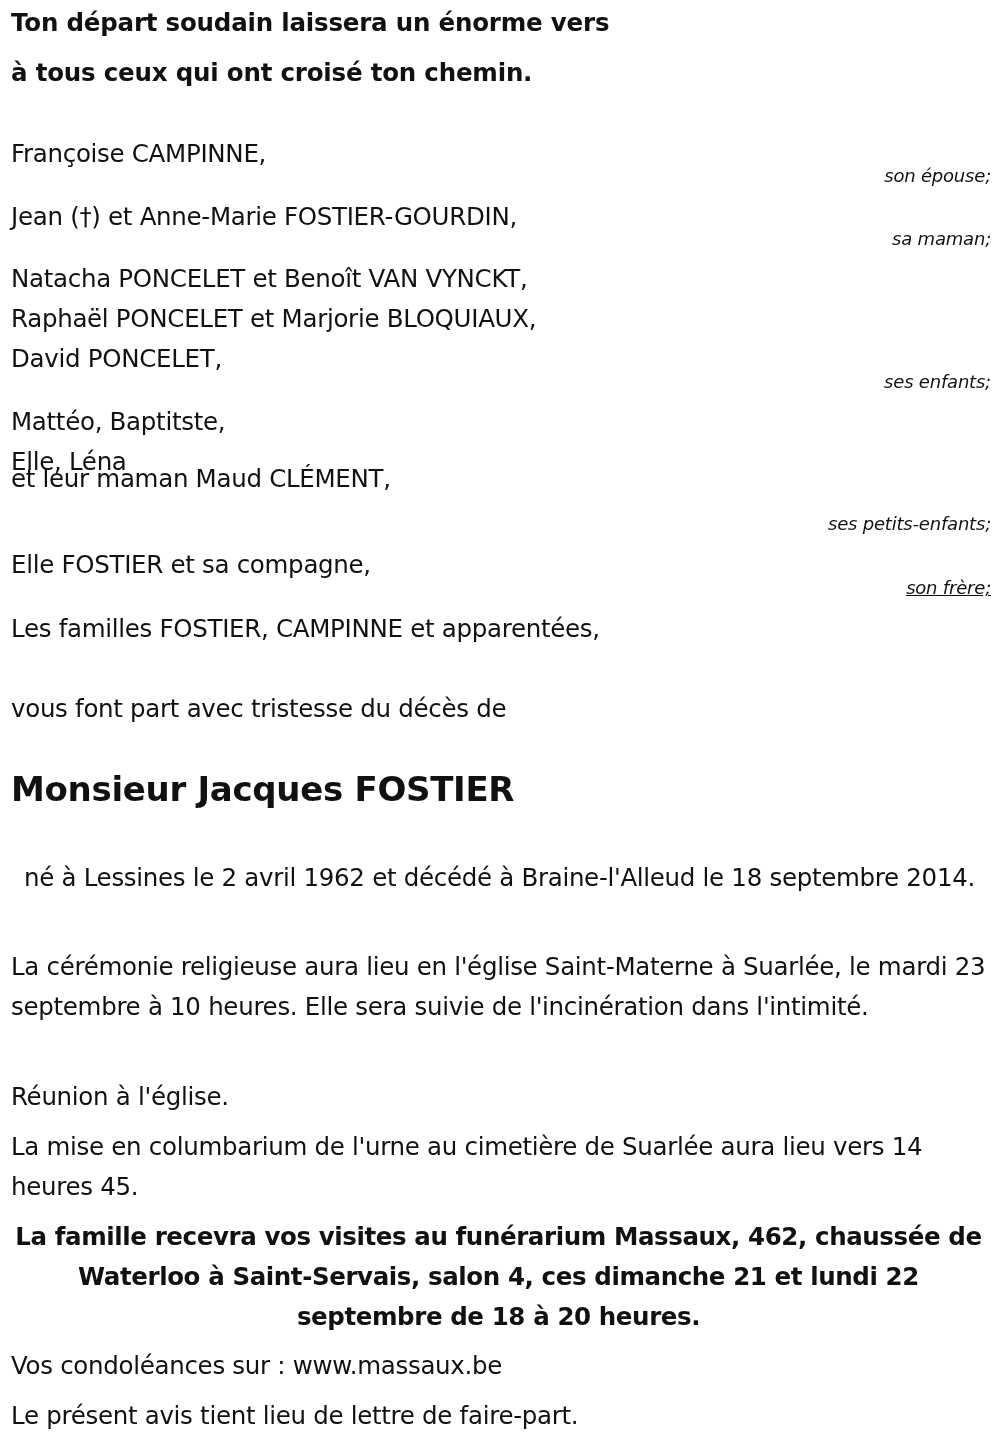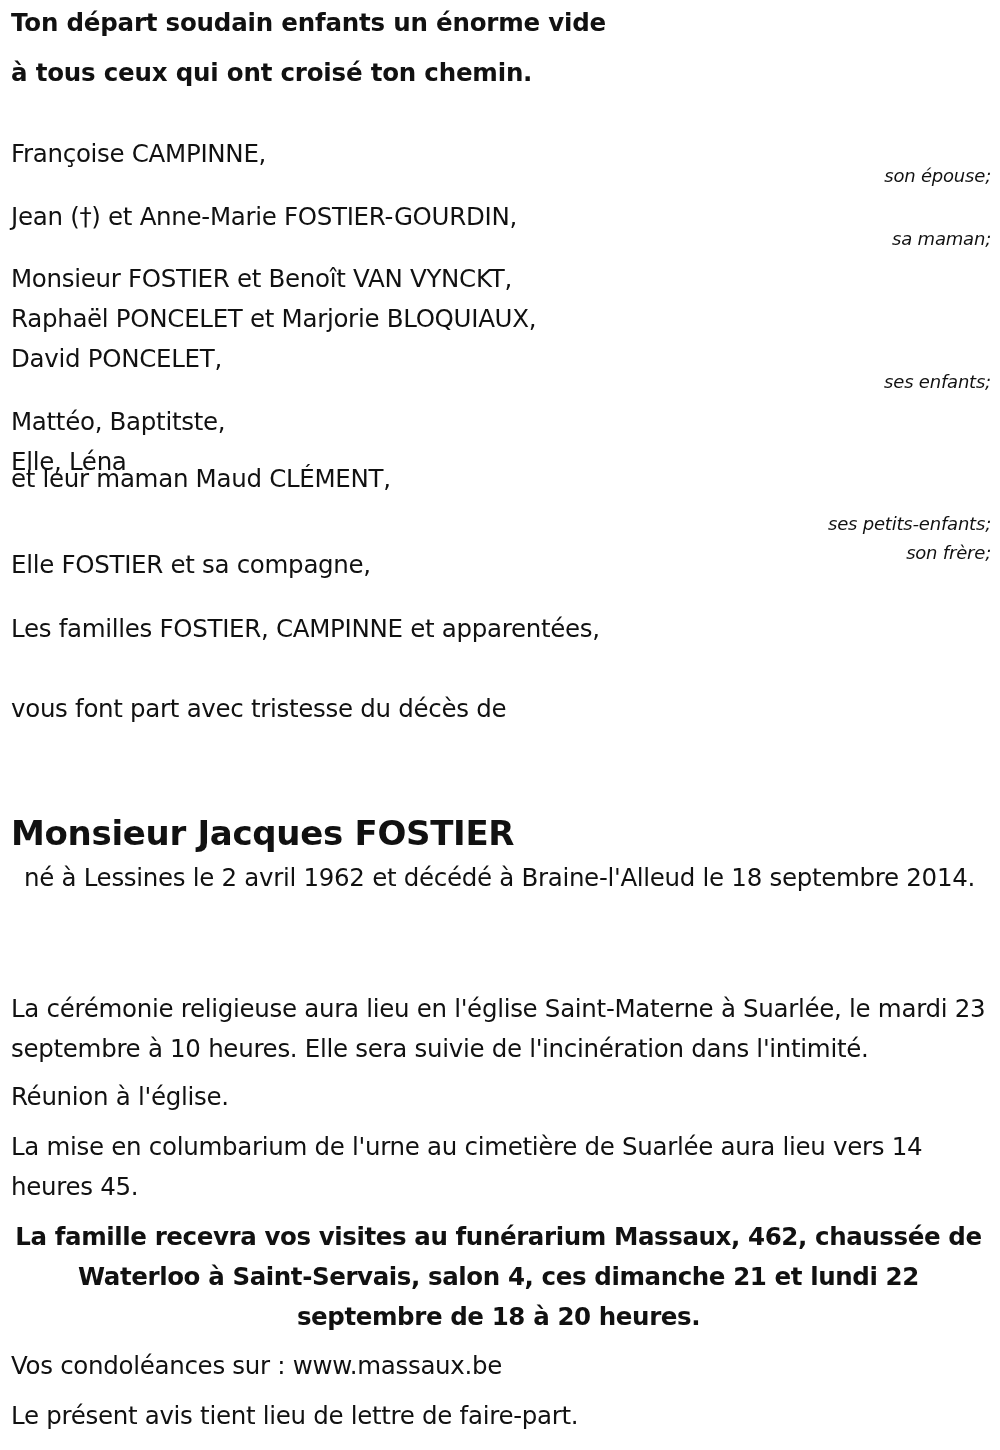--- a/index.html
+++ b/index.html
@@ -30,49 +30,49 @@
     position: absolute; left: 0; width: 975px; font-size: 24.5px;
     line-height: 40px; letter-spacing: -0.3px;
   }
   .para.bold { font-weight: bold; letter-spacing: -0.4px; }
 </style>
 </head>
 <body>
 
 <div class="page">
 
-  <div class="intro" style="top:8px;">Ton départ soudain enfants un énorme vide</div>
+  <div class="intro" style="top:8px;">Ton départ soudain laissera un énorme vers</div>
   <div class="intro" style="top:58px;">à tous ceux qui ont croisé ton chemin.</div>
 
   <div class="line" style="top:139px;">Françoise CAMPINNE,</div>
   <div class="rel" style="top:165px;">son épouse;</div>
 
   <div class="line" style="top:202px;">Jean (†) et Anne-Marie FOSTIER-GOURDIN,</div>
   <div class="rel" style="top:228px;">sa maman;</div>
 
-  <div class="line" style="top:264px;">Monsieur FOSTIER et Benoît VAN VYNCKT,</div>
+  <div class="line" style="top:264px;">Natacha PONCELET et Benoît VAN VYNCKT,</div>
   <div class="line" style="top:304px;">Raphaël PONCELET et Marjorie BLOQUIAUX,</div>
   <div class="line" style="top:344px;">David PONCELET,</div>
   <div class="rel" style="top:371px;">ses enfants;</div>
 
   <div class="line" style="top:407px;">Mattéo, Baptitste,</div>
   <div class="line" style="top:447px;">Elle, Léna</div>
   <div class="line" style="top:464px;">et leur maman Maud CLÉMENT,</div>
   <div class="rel" style="top:513px;">ses petits-enfants;</div>
 
   <div class="line" style="top:550px;">Elle FOSTIER et sa compagne,</div>
-  <div class="rel" style="top:542px;">son frère;</div>
+  <div class="rel" style="top:577px;text-decoration:underline;">son frère;</div>
 
   <div class="line" style="top:614px;">Les familles FOSTIER, CAMPINNE et apparentées,</div>
 
   <div class="line" style="top:694px;">vous font part avec tristesse du décès de</div>
 
-  <div class="name" style="top:813px;">Monsieur Jacques FOSTIER</div>
+  <div class="name" style="top:769px;">Monsieur Jacques FOSTIER</div>
 
   <div class="para" style="top:858px;margin-left:13px;">né à Lessines le 2 avril 1962 et décédé à Braine-l'Alleud le 18 septembre 2014.</div>
-  <div class="para" style="top:989px;">La cérémonie religieuse aura lieu en l'église Saint-Materne à Suarlée, le mardi 23 septembre à 10 heures. Elle sera suivie de l'incinération dans l'intimité.</div>
+  <div class="para" style="top:947px;">La cérémonie religieuse aura lieu en l'église Saint-Materne à Suarlée, le mardi 23 septembre à 10 heures. Elle sera suivie de l'incinération dans l'intimité.</div>
   <div class="para" style="top:1077px;">Réunion à l'église.</div>
   <div class="para" style="top:1127px;">La mise en columbarium de l'urne au cimetière de Suarlée aura lieu vers 14 heures 45.</div>
   <div class="para bold" style="top:1217px;text-align:center;">La famille recevra vos visites au funérarium Massaux, 462, chaussée de Waterloo à Saint-Servais, salon 4, ces dimanche 21 et lundi 22 septembre de 18 à 20 heures.</div>
   <div class="para" style="top:1346px;">Vos condoléances sur : www.massaux.be</div>
   <div class="para" style="top:1396px;">Le présent avis tient lieu de lettre de faire-part.</div>
 
 </div>
 
 </body></html>

